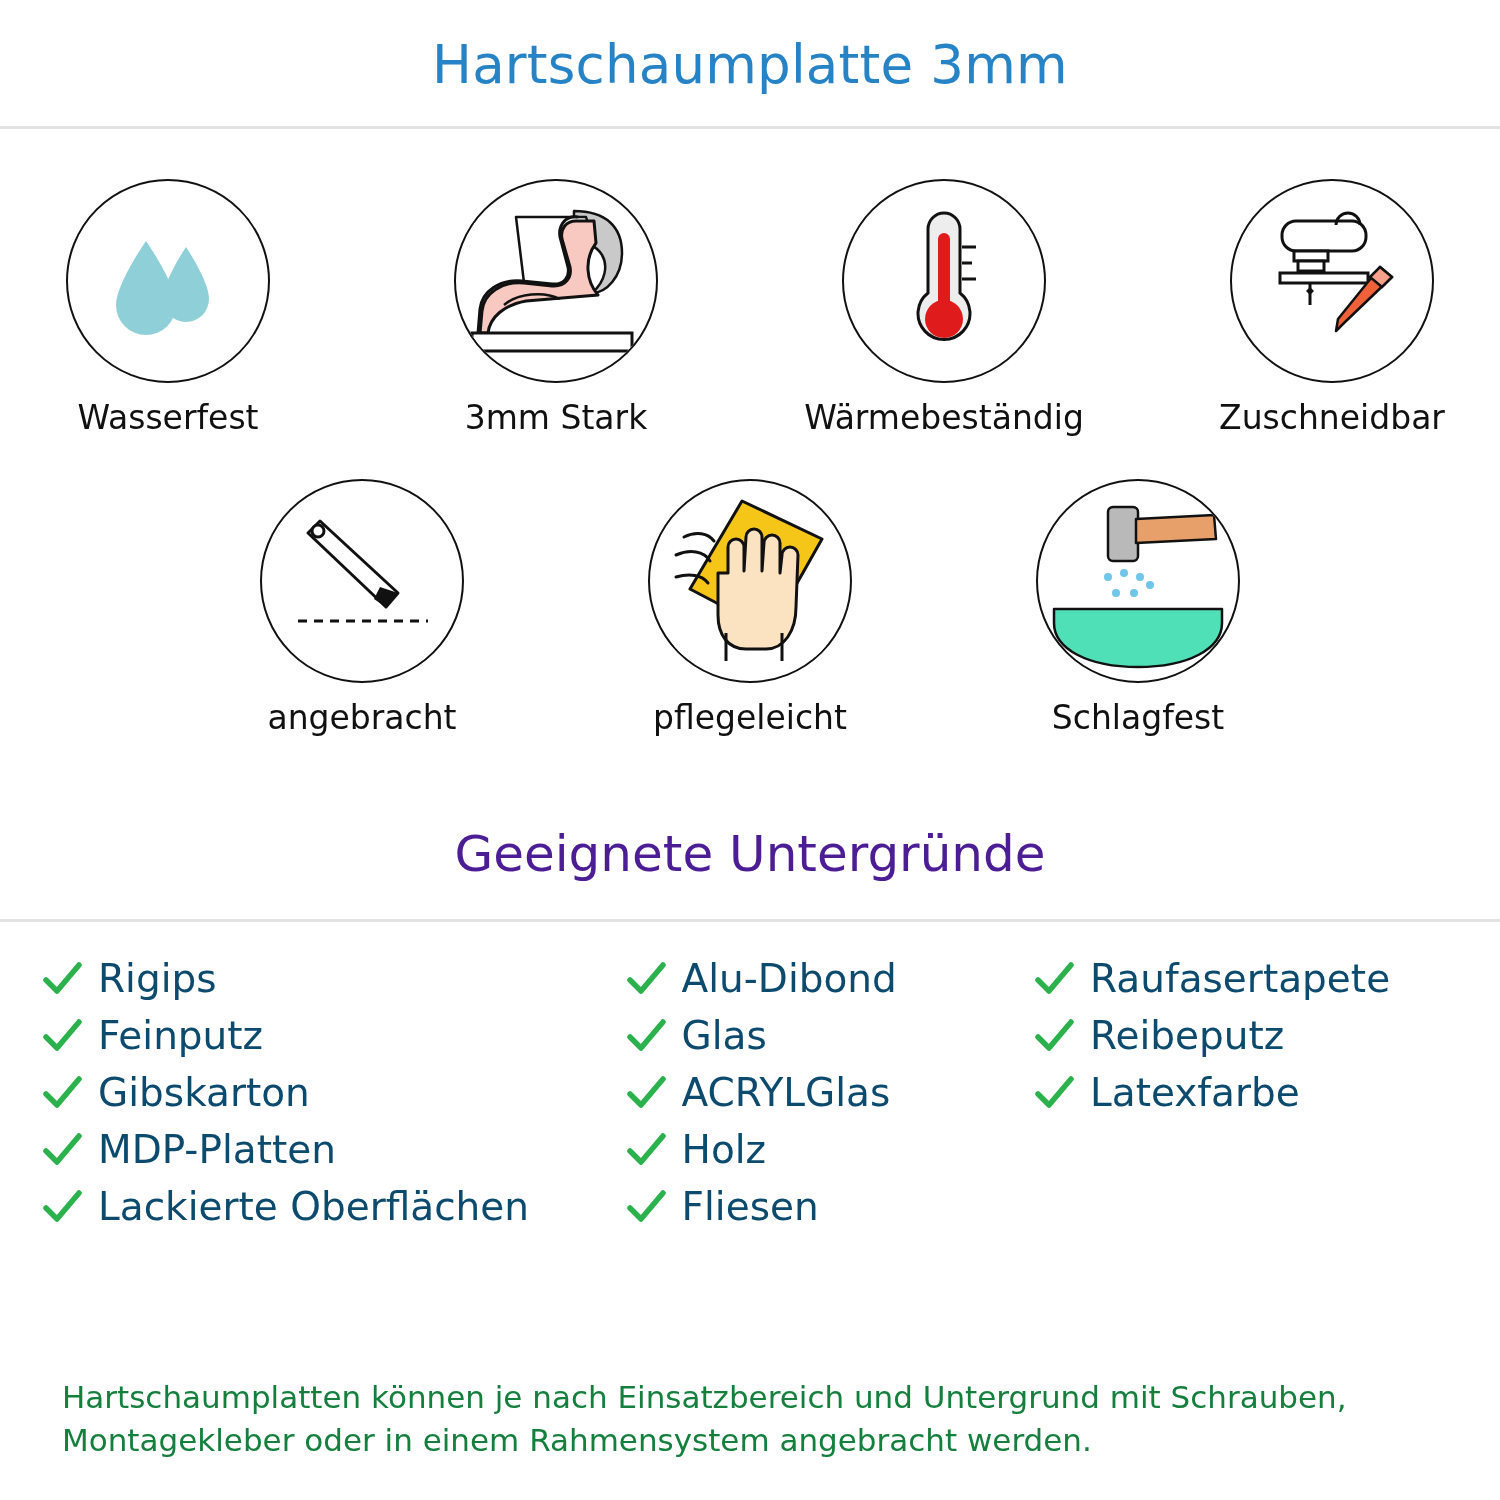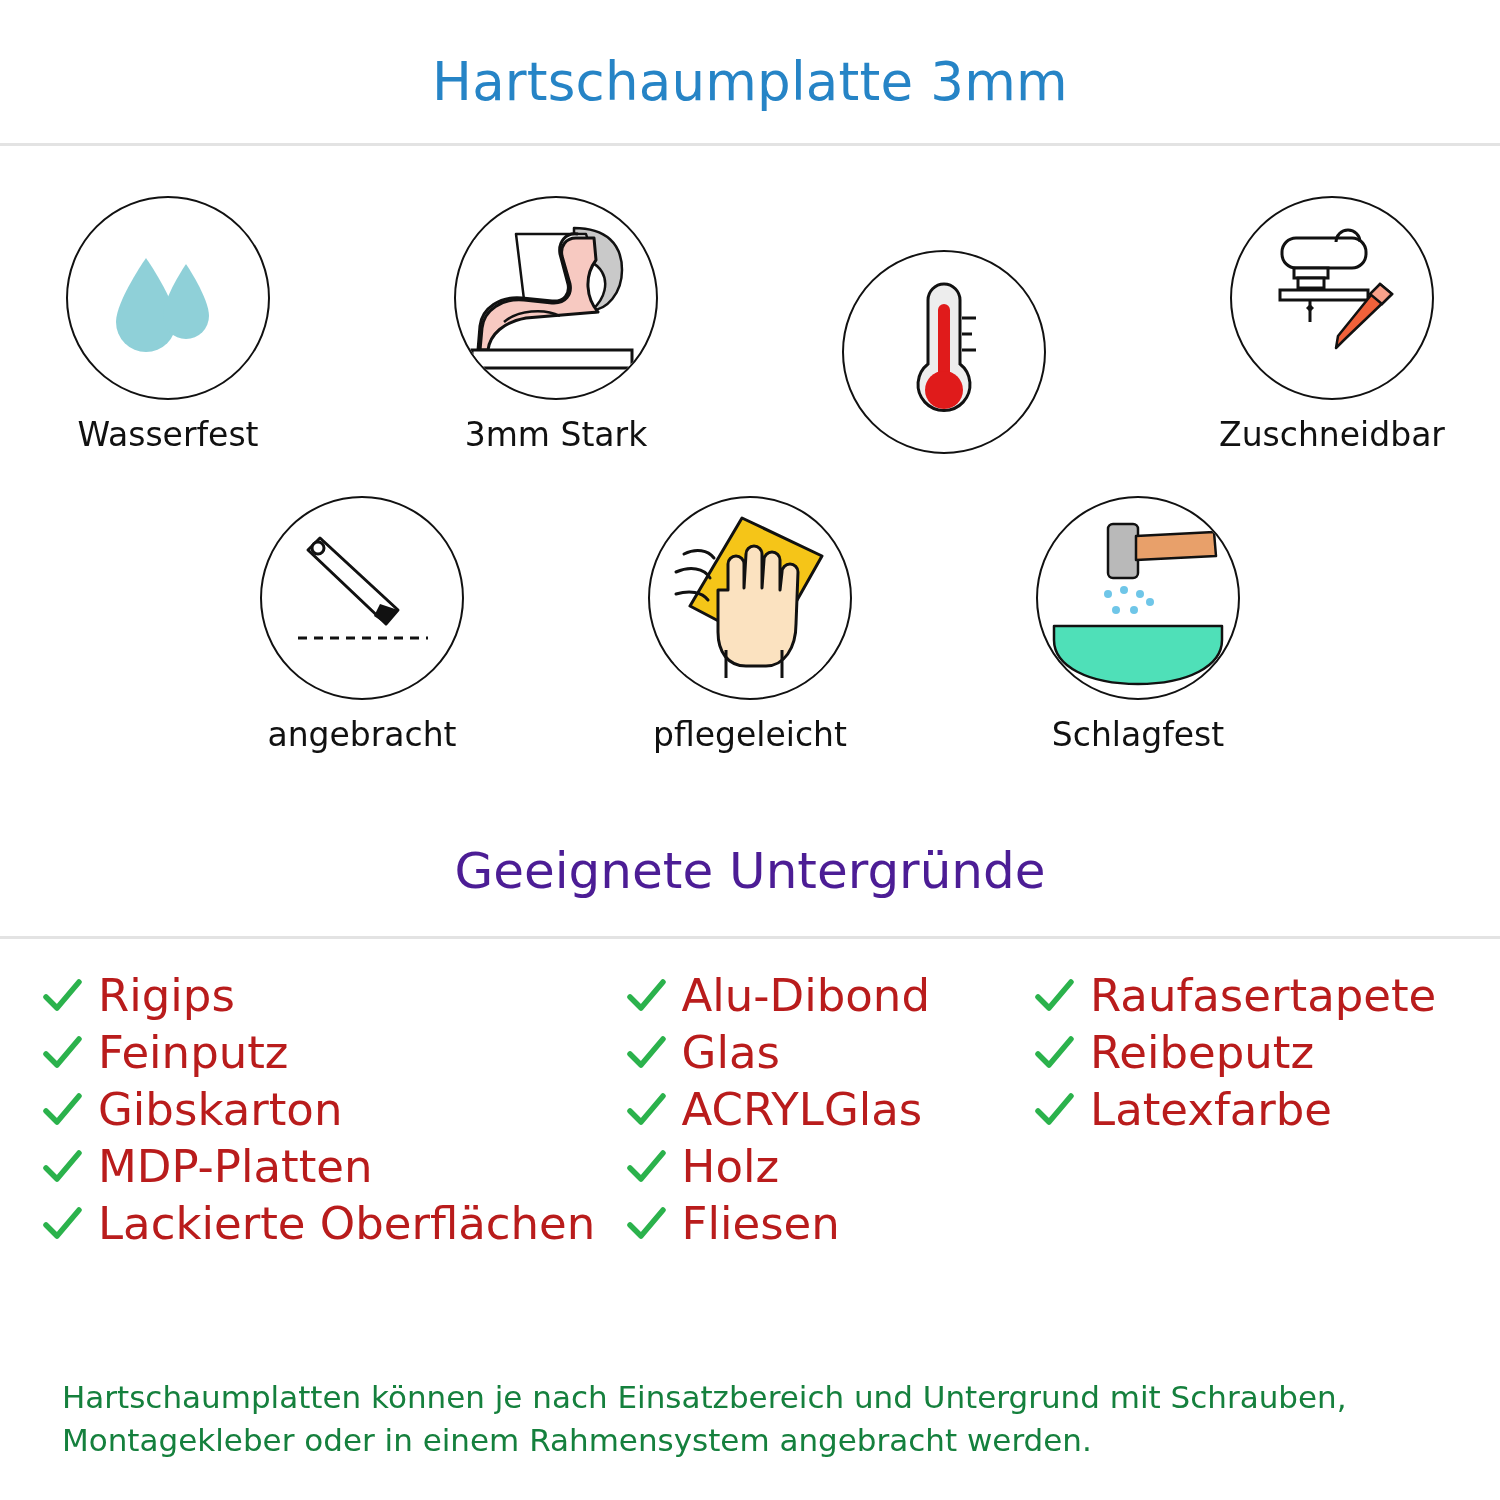--- a/index.html
+++ b/index.html
@@ -25,21 +25,20 @@
   .title-bar {
     padding-top: 36px;
     text-align: center;
   }
   .main-title {
     font-size: 53px;
     color: #2684c6;
     font-weight: 400;
     letter-spacing: 0.2px;
     line-height: 1.1;
-    margin-top: 17px;
   }
   .rule {
     width: 1500px;
     height: 3px;
     background: #e3e3e3;
     margin-top: 32px;
   }
 
   
   .features {
@@ -109,22 +108,22 @@
     height: 57px;
   }
   .check-mark {
     width: 44px;
     height: 44px;
     flex: 0 0 44px;
     margin-right: 14px;
     display: block;
   }
   .check-text {
-    font-size: 45px;
-    color: #b91c1c;
+    font-size: 39px;
+    color: #0c4a6e;
     line-height: 1;
     white-space: nowrap;
   }
 
   
   .footer-note {
     position: absolute;
     left: 62px;
     right: 55px;
     bottom: 38px;
@@ -178,20 +177,21 @@
         <div class="feature-circle">
           <svg width="200" height="200" viewBox="0 0 200 200">
             <path d="M84 48 a16 16 0 0 1 32 0 L116 112 a26 26 0 1 1 -32 0 Z" fill="#ededed" stroke="#111" stroke-width="3"></path>
             <path d="M94 58 a6 6 0 0 1 12 0 L106 120 a16 16 0 1 1 -12 0 Z" fill="#e01b1b"></path>
             <circle cx="100" cy="138" r="19" fill="#e01b1b"></circle>
             <line x1="118" y1="66" x2="132" y2="66" stroke="#111" stroke-width="3"></line>
             <line x1="118" y1="82" x2="128" y2="82" stroke="#111" stroke-width="3"></line>
             <line x1="118" y1="98" x2="132" y2="98" stroke="#111" stroke-width="3"></line>
           </svg>
         </div>
+        <div class="feature-label">Wärmebeständig</div>
       </div>
 
       <div class="feature">
         <div class="feature-circle">
           <svg width="200" height="200" viewBox="0 0 200 200">
             <rect x="50" y="40" width="84" height="30" rx="14" fill="#ffffff" stroke="#111" stroke-width="3"></rect>
             <path d="M104 44 a12 12 0 0 1 24 0" fill="none" stroke="#111" stroke-width="3"></path>
             <rect x="62" y="70" width="34" height="10" fill="#ffffff" stroke="#111" stroke-width="3"></rect>
             <rect x="66" y="80" width="26" height="10" fill="#ffffff" stroke="#111" stroke-width="3"></rect>
             <rect x="48" y="92" width="88" height="10" fill="#ffffff" stroke="#111" stroke-width="3"></rect>

